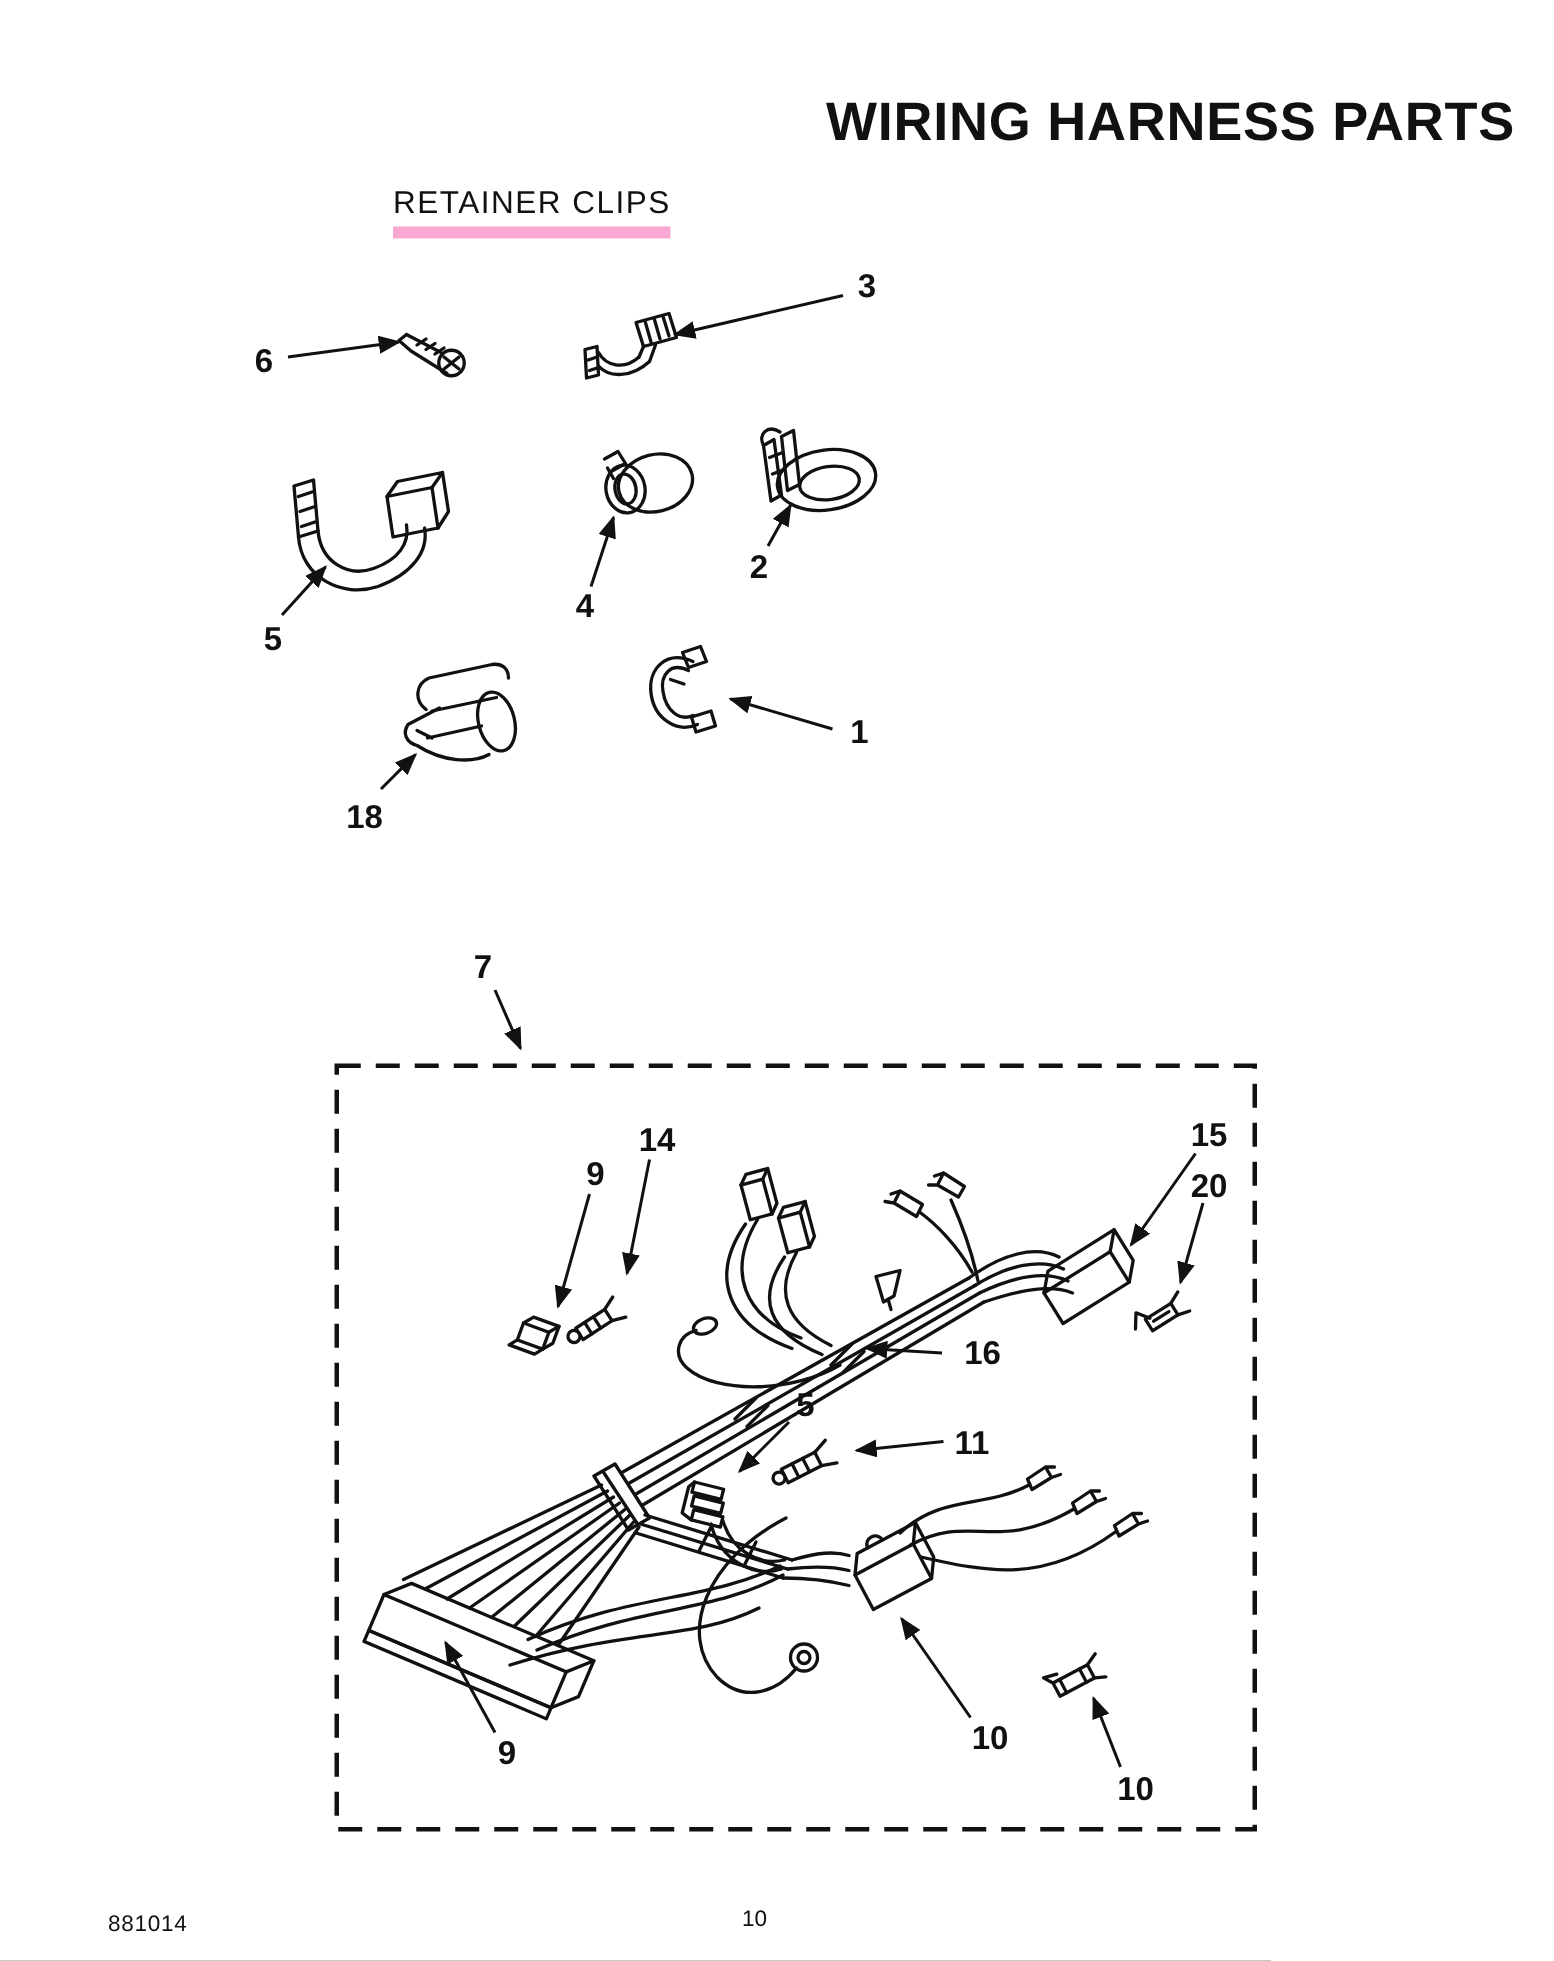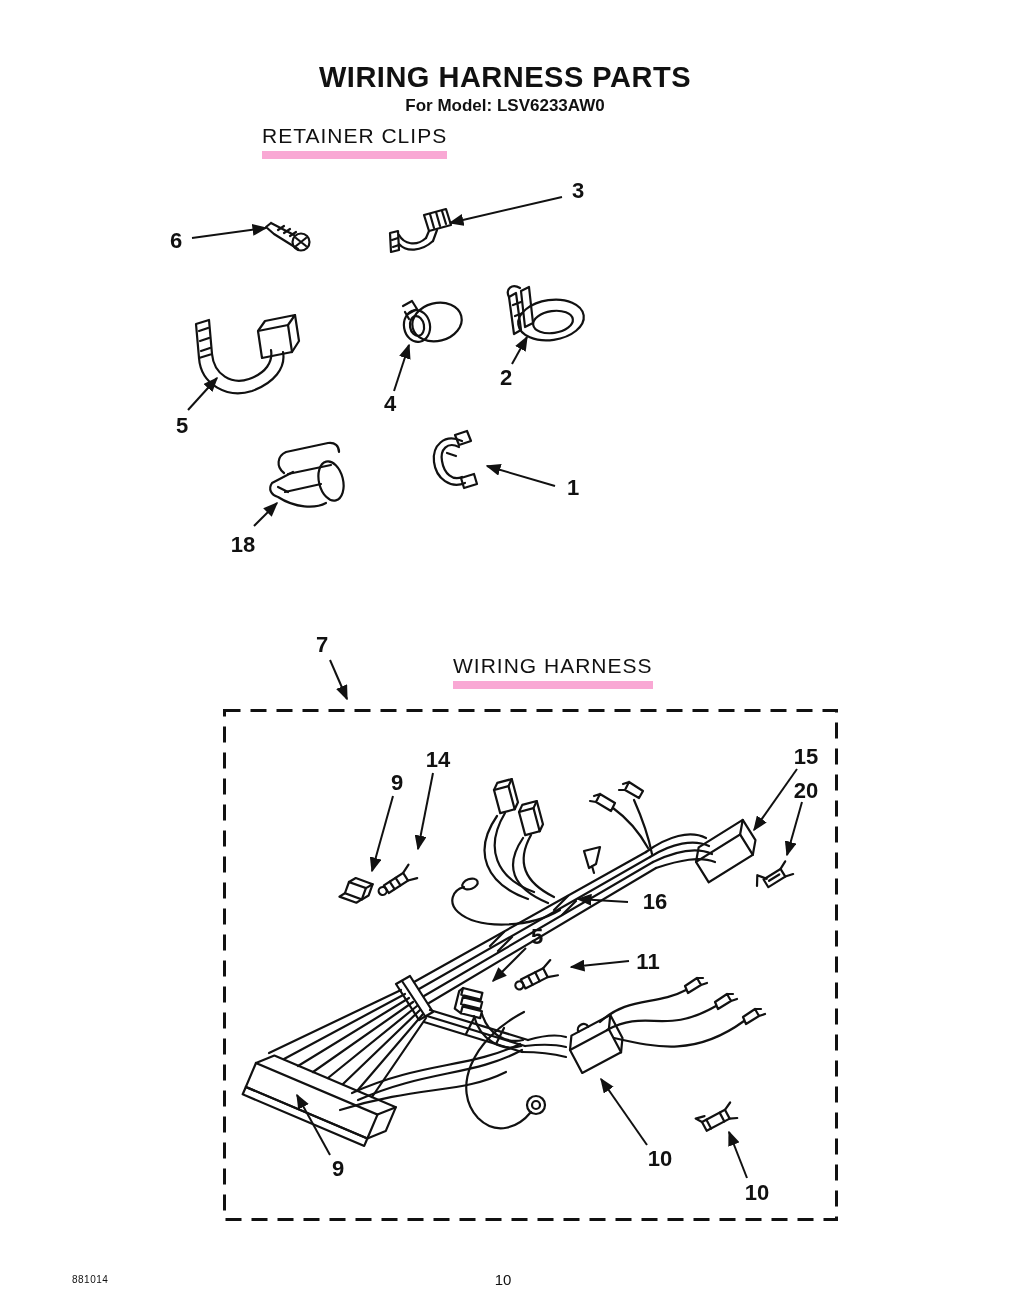--- a/index.html
+++ b/index.html
@@ -3,33 +3,33 @@
 <meta charset="utf-8">
 <style>
   html,body{margin:0;padding:0;background:#9a9a9a;}
   .page{
     position:relative;width:1036px;height:1307px;margin:0 auto;
     background:#fff;color:#111;overflow:hidden;
     font-family:"Liberation Sans",sans-serif;
   }
   .art{position:absolute;left:0;top:0;width:1036px;height:1307px;}
   .hdr{position:absolute;top:62px;left:0;width:1010px;text-align:center;}
-  .title{font-size:29px;font-weight:700;letter-spacing:.5px;line-height:1.05;}
+  .title{font-size:36px;font-weight:700;letter-spacing:.5px;line-height:1.05;text-align:right;}
   .subtitle{font-size:17px;font-weight:700;margin-top:4px;}
   .sec-head{
     position:absolute;font-size:21px;font-weight:400;letter-spacing:1px;
     border-bottom:8px solid #f9a8d4;padding-bottom:3px;white-space:nowrap;
   }
   #rc-head{left:262px;top:124px;}
   #wh-head{left:453px;top:654px;}
   .callout{
     position:absolute;font-size:22px;font-weight:700;line-height:1;
     transform:translate(-50%,-50%);white-space:nowrap;
   }
-  .footer-left{position:absolute;left:72px;top:1274px;font-size:10px;letter-spacing:.5px;}
+  .footer-left{position:absolute;left:72px;top:1274px;font-size:15px;letter-spacing:.5px;}
   .footer-page{position:absolute;left:486px;top:1271px;width:34px;text-align:center;font-size:15px;}
 </style>
 </head>
 <body>
 
 <div class="page">
 
   <svg class="art" viewBox="0 0 1036 1307" xmlns="http://www.w3.org/2000/svg">
     <defs>
       <marker id="ah" viewBox="0 0 10 8" refX="9" refY="4" markerUnits="userSpaceOnUse" markerWidth="15" markerHeight="12" orient="auto">
@@ -257,25 +257,23 @@
       <line x1="526" y1="948" x2="493" y2="981" marker-end="url(#ah)"></line>
       <line x1="629" y1="961" x2="571" y2="967" marker-end="url(#ah)"></line>
       <line x1="330" y1="1155" x2="297" y2="1095" marker-end="url(#ah)"></line>
       <line x1="647" y1="1145" x2="601" y2="1079" marker-end="url(#ah)"></line>
       <line x1="747" y1="1178" x2="729" y2="1132" marker-end="url(#ah)"></line>
     </g>
   </svg>
 
   <div class="hdr">
     <div class="title">WIRING HARNESS PARTS</div>
-    <div class="subtitle">For Model: LSV6233AW0</div>
   </div>
 
   <div class="sec-head" id="rc-head">RETAINER CLIPS</div>
-  <div class="sec-head" id="wh-head">WIRING HARNESS</div>
 
   <div class="callout" style="left:176px;top:241px">6</div>
   <div class="callout" style="left:578px;top:191px">3</div>
   <div class="callout" style="left:182px;top:426px">5</div>
   <div class="callout" style="left:390px;top:404px">4</div>
   <div class="callout" style="left:506px;top:378px">2</div>
   <div class="callout" style="left:243px;top:545px">18</div>
   <div class="callout" style="left:573px;top:488px">1</div>
   <div class="callout" style="left:322px;top:645px">7</div>
   <div class="callout" style="left:397px;top:783px">9</div>

